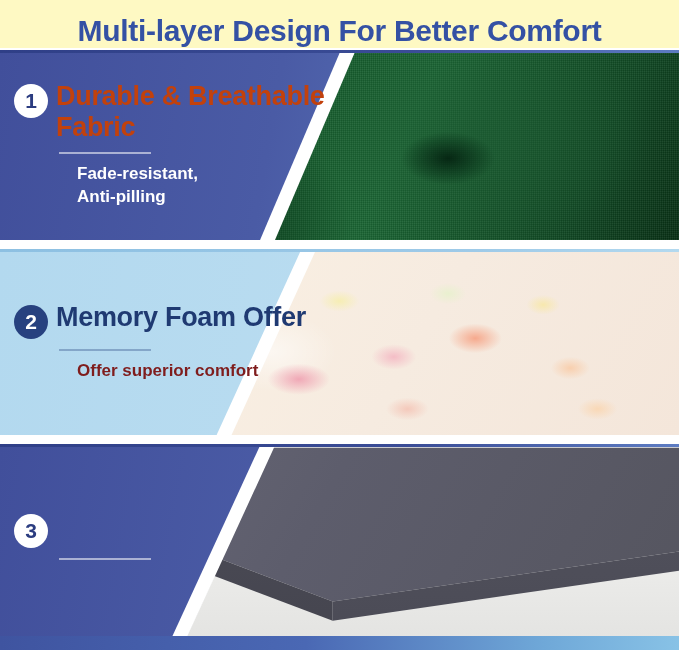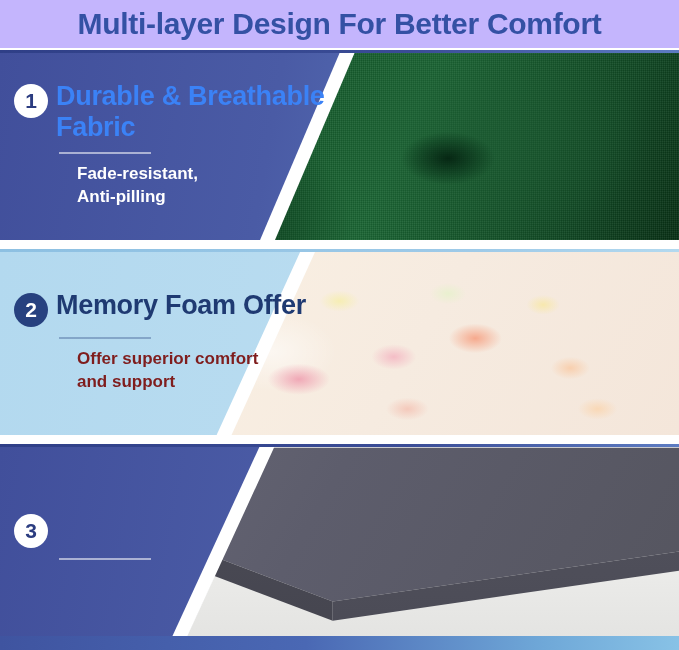--- a/index.html
+++ b/index.html
@@ -19,23 +19,23 @@
   }
 
   
   .title-bar {
     position: absolute;
     left: 0;
     top: 0;
     width: 679px;
     height: 48px;
     display: flex;
-    align-items: center;
+    align-items: flex-end;
     justify-content: center;
-    background: #c4b5fd;
+    background: #fef9c3;
   }
   .title-text {
     font-size: 30px;
     font-weight: bold;
     color: #3451a4;
     letter-spacing: -0.3px;
     white-space: nowrap;
     font-family: "Liberation Sans", sans-serif;
   }
 
@@ -174,21 +174,21 @@
   .badge-light { background: #ffffff; color: #2b3c80; }
   .badge-dark  { background: #27417f; color: #ffffff; }
 
   .heading {
     font-size: 27px;
     font-weight: bold;
     line-height: 1.12;
     letter-spacing: -0.3px;
     font-family: "Liberation Sans", sans-serif;
   }
-  .heading.on-dark  { color: #3b82f6; }
+  .heading.on-dark  { color: #c2410c; }
   .heading.on-light { color: #1f3a72; }
 
   .rule {
     width: 92px;
     height: 2px;
     margin: 10px 0 9px 45px;
   }
   .rule.on-dark  { background: rgba(255,255,255,0.55); }
   .rule.on-light { background: rgba(40,70,130,0.35); }
 
@@ -254,21 +254,20 @@
     <div class="diag-stripe stripe-2"></div>
     <div class="panel-topline topline-light"></div>
     <div class="content">
       <div class="heading-row">
         <div class="badge badge-dark">2</div>
         <div class="heading on-light">Memory Foam Offer</div>
       </div>
       <div class="rule on-light"></div>
       <div class="subtext on-light">
         <div>Offer superior comfort</div>
-        <div>and support</div>
       </div>
     </div>
   </div>
 
   <div class="gap-strip" style="top:435px"></div>
 
   <div class="panel" id="panel-3">
     <div class="panel-bg bg-dark"></div>
     <div class="photo photo-3">
       <div class="foam-top"></div>

